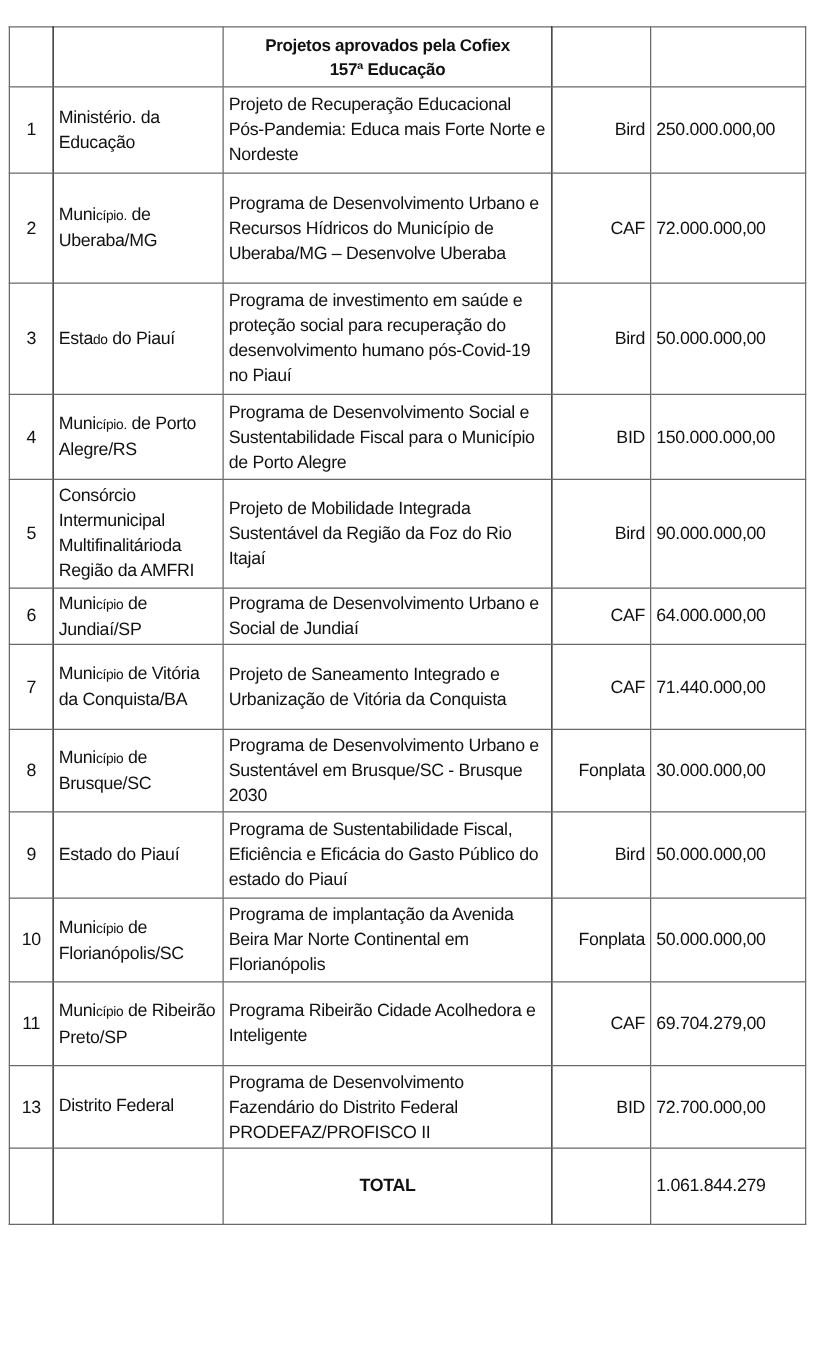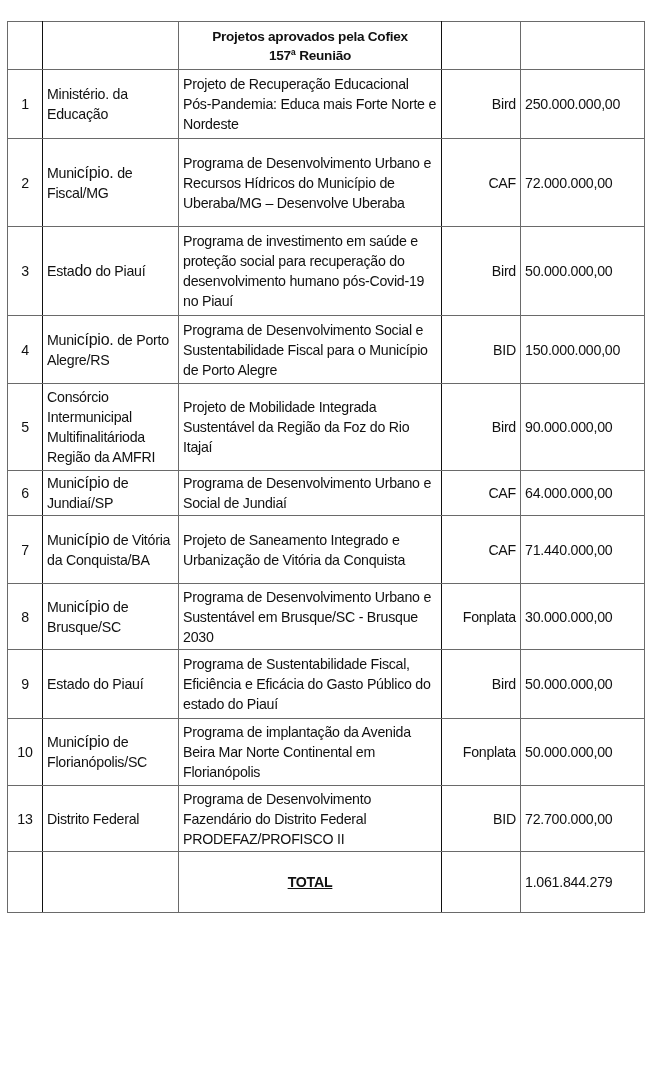--- a/index.html
+++ b/index.html
@@ -38,76 +38,76 @@
     col.w-num { width: 35px; }
     col.w-prop { width: 136px; }
     col.w-name { width: 263px; }
     col.w-src { width: 79px; }
     col.w-amt { width: 124px; }
 
     .hdr td { font-weight: bold; text-align: center; font-size: 13.6px; }
     .center { text-align: right; }
     .right { text-align: left; }
     .num { text-align: center; }
-    .small { font-size: 16px; }
+    .small { font-size: 11px; }
 
     tr.r-title { height: 48px; }
     tr.r-head { height: 44px; }
     tr.r1 { height: 69px; }
     tr.r2 { height: 88px; }
     tr.r3 { height: 89px; }
     tr.r4 { height: 68px; }
     tr.r5 { height: 87px; }
     tr.r6 { height: 45px; }
     tr.r7 { height: 68px; }
     tr.r8 { height: 66px; }
     tr.r9 { height: 69px; }
     tr.r10 { height: 67px; }
     tr.r11 { height: 67px; }
     tr.r12 { height: 67px; }
     tr.r13 { height: 66px; }
     tr.r-total { height: 61px; }
 
-    td.total-label { font-weight: bold; text-align: center; vertical-align: top; padding-top: 18px; text-decoration: underline; }
+    td.total-label { font-weight: bold; text-align: center; vertical-align: top; padding-top: 18px; }
     td.total-value { font-weight: normal; text-align: left; vertical-align: bottom; padding-bottom: 6px; }
     .title-text { display: block; line-height: 19px; }
   </style>
 </head>
 <body>
 
 <table class="cofiex">
   <colgroup>
     <col class="w-num">
       <col class="w-prop">
       <col class="w-name">
       <col class="w-src">
       <col class="w-amt">
   </colgroup>
   <tbody>
     <tr class="r-title hdr">
       <td class="c-num"></td>
       <td></td>
       <td class="c-name">
         <span class="title-text">Projetos aprovados pela Cofiex</span>
-        <span class="title-text">157ª Reunião</span>
+        <span class="title-text">157ª Educação</span>
       </td>
       <td></td>
       <td></td>
     </tr>
 
     <tr class="r1">
       <td class="c-num num">1</td>
       <td><span>Ministério. da Educação</span><span class="small"></span><span></span></td>
       <td class="c-name">Projeto de Recuperação Educacional Pós-Pandemia: Educa mais Forte Norte e Nordeste</td>
       <td class="center">Bird</td>
       <td class="right">250.000.000,00</td>
     </tr>
     <tr class="r2">
       <td class="c-num num">2</td>
-      <td><span>Muni</span><span class="small">cípio.</span><span> de Fiscal/MG</span></td>
+      <td><span>Muni</span><span class="small">cípio.</span><span> de Uberaba/MG</span></td>
       <td class="c-name">Programa de Desenvolvimento Urbano e Recursos Hídricos do Município de Uberaba/MG – Desenvolve Uberaba</td>
       <td class="center">CAF</td>
       <td class="right">72.000.000,00</td>
     </tr>
     <tr class="r3">
       <td class="c-num num">3</td>
       <td><span>Esta</span><span class="small">do</span><span> do Piauí</span></td>
       <td class="c-name">Programa de investimento em saúde e proteção social para recuperação do desenvolvimento humano pós-Covid-19 no Piauí</td>
       <td class="center">Bird</td>
       <td class="right">50.000.000,00</td>
@@ -154,20 +154,27 @@
       <td class="center">Bird</td>
       <td class="right">50.000.000,00</td>
     </tr>
     <tr class="r10">
       <td class="c-num num">10</td>
       <td><span>Muni</span><span class="small">cípio</span><span> de Florianópolis/SC</span></td>
       <td class="c-name">Programa de implantação da Avenida Beira Mar Norte Continental em Florianópolis</td>
       <td class="center">Fonplata</td>
       <td class="right">50.000.000,00</td>
     </tr>
+    <tr class="r11">
+      <td class="c-num num">11</td>
+      <td><span>Muni</span><span class="small">cípio</span><span> de Ribeirão Preto/SP</span></td>
+      <td class="c-name">Programa Ribeirão Cidade Acolhedora e Inteligente</td>
+      <td class="center">CAF</td>
+      <td class="right">69.704.279,00</td>
+    </tr>
     <tr class="r13">
       <td class="c-num num">13</td>
       <td><span>Distrito Federal</span><span class="small"></span><span></span></td>
       <td class="c-name">Programa de Desenvolvimento Fazendário do Distrito Federal PRODEFAZ/PROFISCO II</td>
       <td class="center">BID</td>
       <td class="right">72.700.000,00</td>
     </tr>
 
     <tr class="r-total">
       <td class="c-num"></td>

